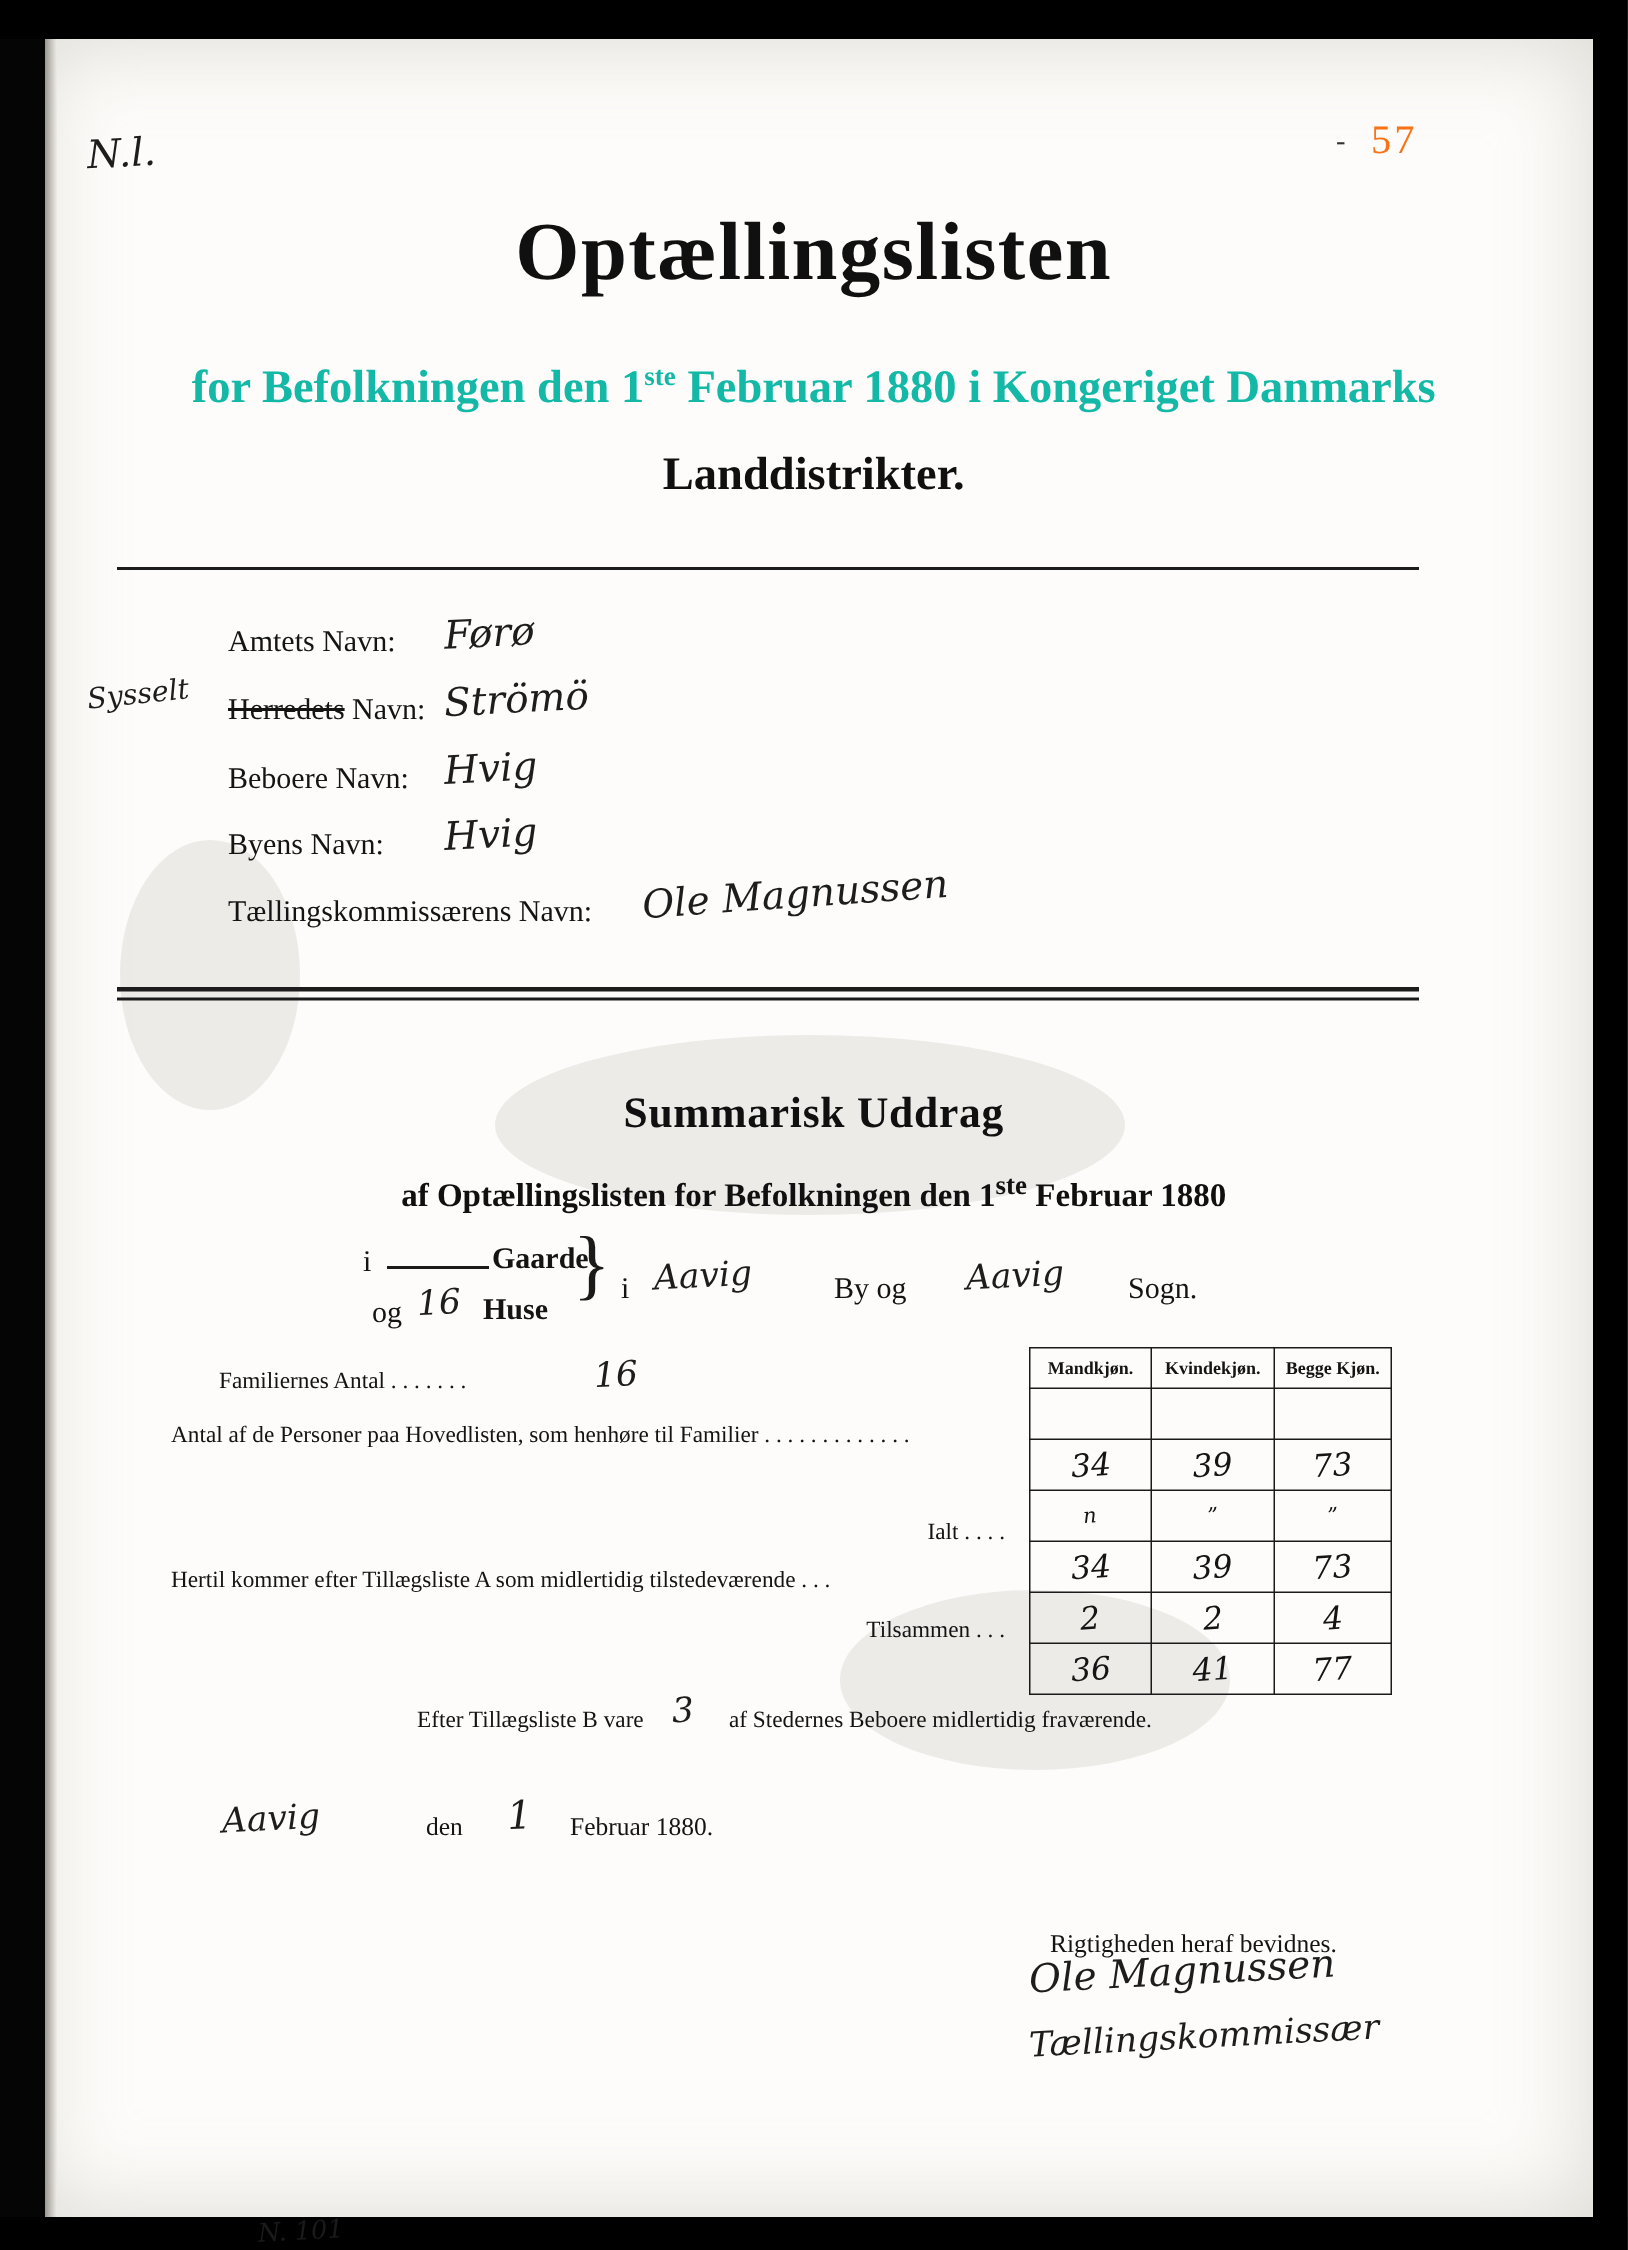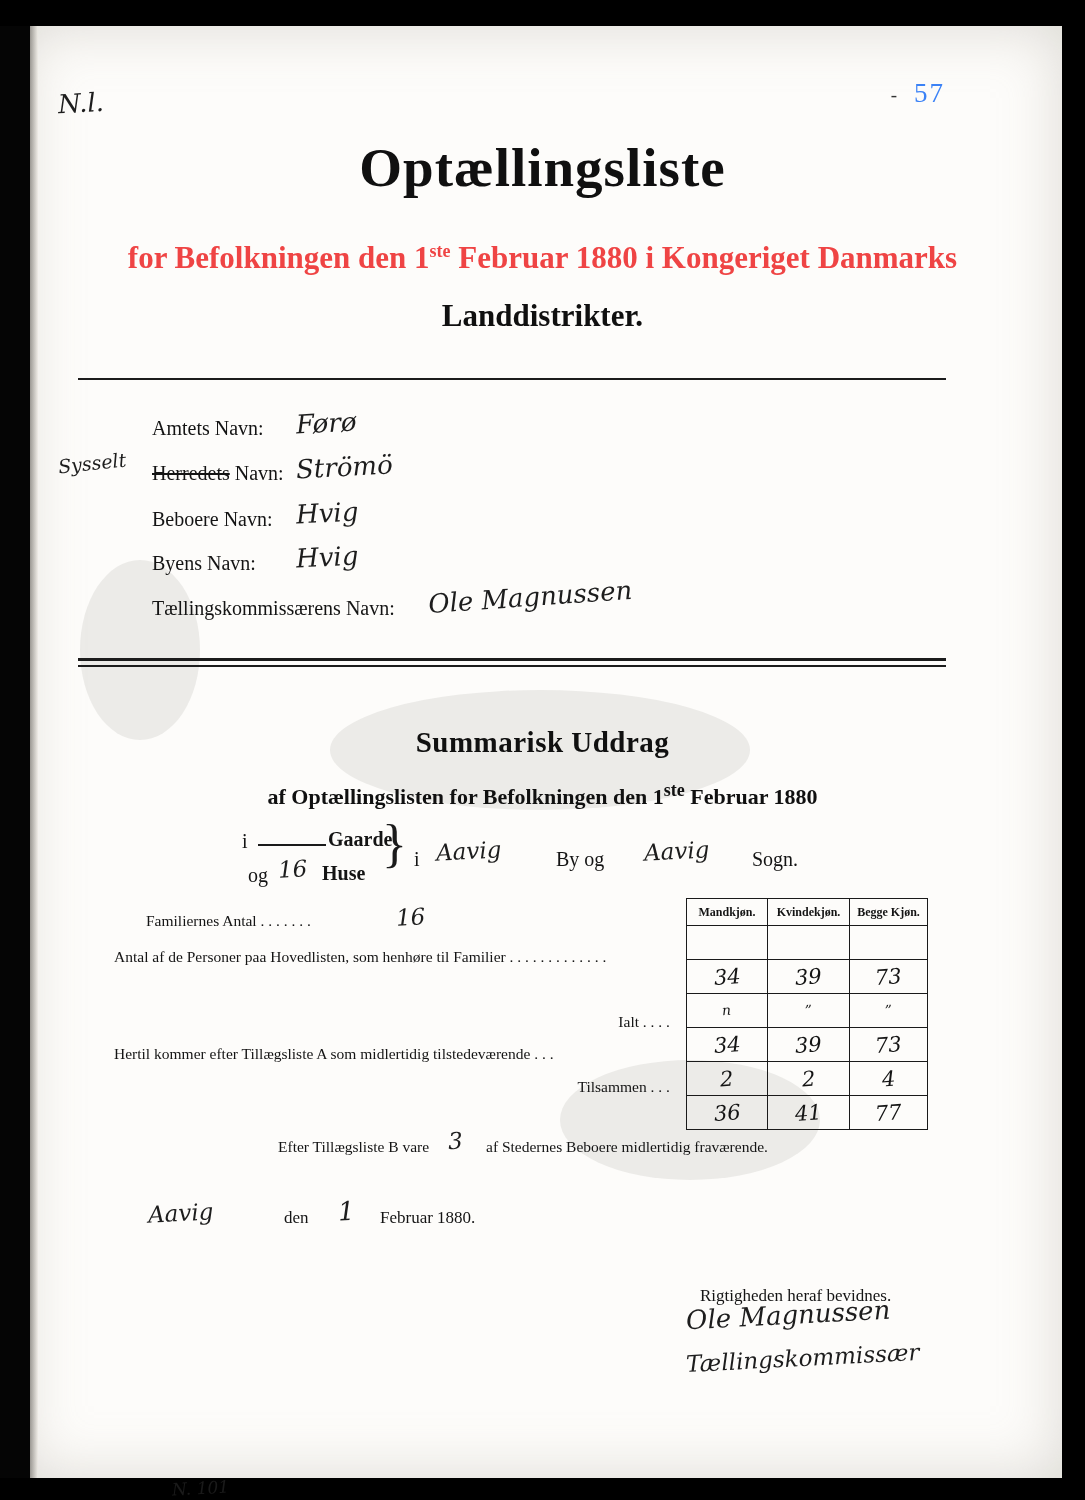--- a/index.html
+++ b/index.html
@@ -63,21 +63,21 @@
     background: #000;
   }
 
   .abs { position: absolute; }
 
   .page-number {
     right: 140px;
     top: 78px;
     font-size: 27px;
     letter-spacing: 2px;
-    color: #3b82f6;
+    color: #f97316;
     margin-left: 44px;
   }
   .pn-dash {
     right: 188px;
     top: 84px;
     font-size: 19px;
     color: #333;
   }
 
   
@@ -101,21 +101,21 @@
     letter-spacing: 1px;
     color: #101010;
     font-family: "Liberation Serif", serif;
   }
   .title-sub1 {
     left: 0; right: 0;
     top: 240px;
     text-align: center;
     font-size: 31px;
     font-weight: bold;
-    color: #ef4444;
+    color: #14b8a6;
   }
   .title-sub2 {
     left: 0; right: 0;
     top: 298px;
     text-align: center;
     font-size: 31px;
     font-weight: bold;
     color: #101010;
   }
   .sup { font-size: 18px; vertical-align: super; }
@@ -268,21 +268,21 @@
   <div class="abs smudge" style="left:80px; top:560px; width:120px; height:180px;"></div>
   <div class="abs smudge" style="left:330px; top:690px; width:420px; height:120px;"></div>
   <div class="abs smudge" style="left:560px; top:1060px; width:260px; height:120px;"></div>
 
 
   <div class="abs pn-dash">-</div>
   <div class="abs page-number">57</div>
 
   <div class="abs hand hand-md topleft-mark">N.l.</div>
 
-  <div class="abs title-main">Optællingsliste</div>
+  <div class="abs title-main">Optællingslisten</div>
   <div class="abs title-sub1">
     <span>for Befolkningen den 1</span><span class="sup">ste</span><span> Februar 1880 i Kongeriget Danmarks</span>
   </div>
   <div class="abs title-sub2">Landdistrikter.</div>
 
   <div class="abs rule rule-top"></div>
 
   <div class="abs hand hand-sm" style="left:58px; top:452px; transform:rotate(-6deg);">Sysselt</div>
 
   <div class="abs fld-label" style="left:152px; top:417px;">Amtets Navn:</div>

